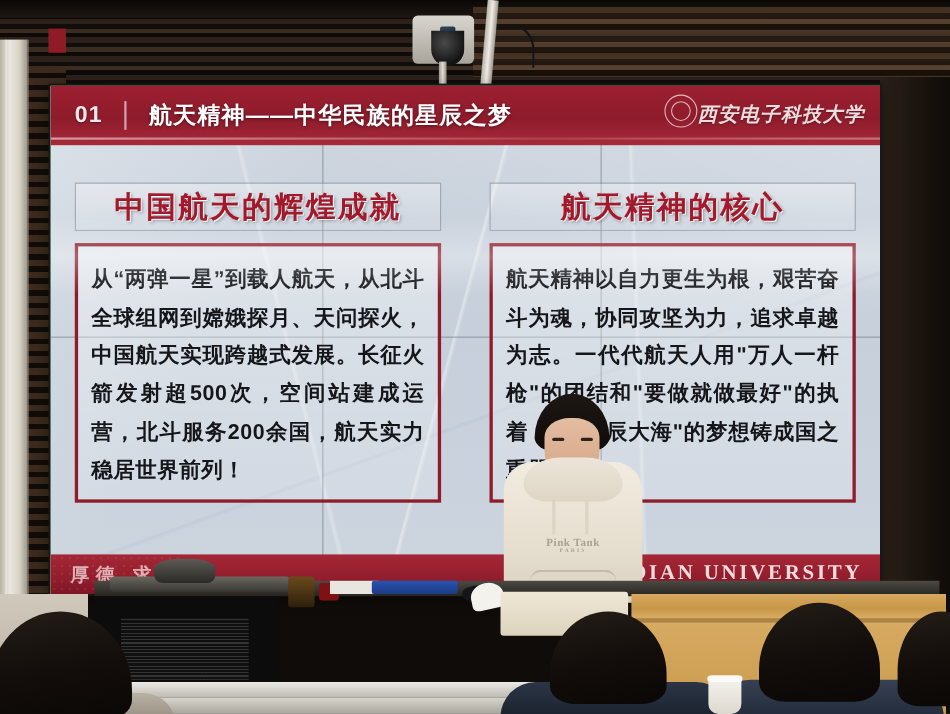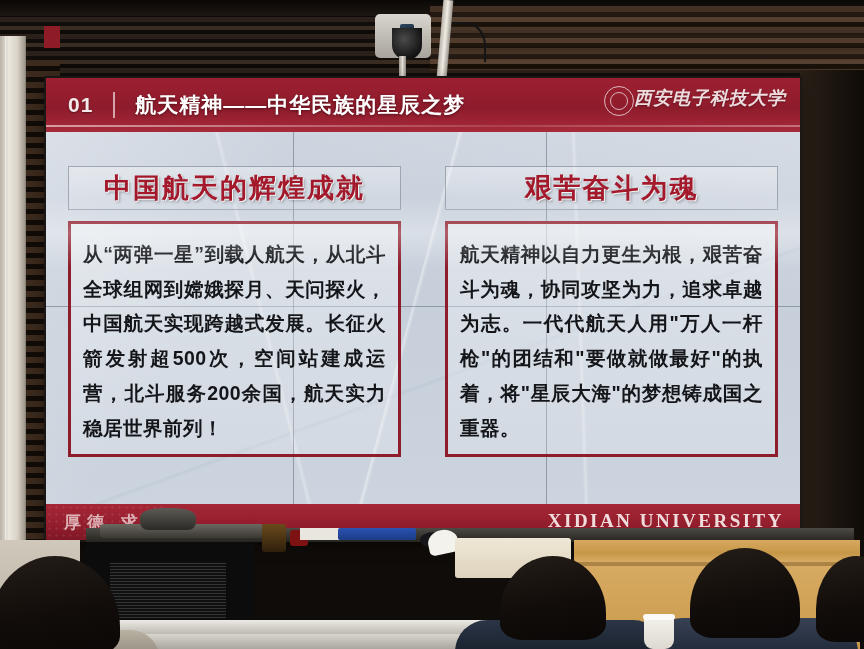--- a/index.html
+++ b/index.html
@@ -133,21 +133,21 @@
   .hdr-num {
     color:#f3e9ea; font-size:21px; font-weight:700; letter-spacing:1px;
     margin-left:22px; text-shadow:0 1px 2px rgba(0,0,0,.4);
   }
   .hdr-divider { width:2px; height:26px; background:rgba(255,255,255,.6); margin:0 20px; }
   .hdr-title {
     color:#fff; font-size:21px; font-weight:700; letter-spacing:1px;
     text-shadow:0 1px 3px rgba(0,0,0,.45);
   }
   .hdr-logo {
-    position:absolute; right:14px; top:8px; display:flex; align-items:flex-start; 
+    position:absolute; right:14px; top:8px; display:flex; align-items:flex-end; 
     opacity:.92;
   }
   .logo-emblem {
     width:30px; height:30px; border-radius:50%;
     border:1.5px solid rgba(255,255,255,.75);
     display:flex; align-items:center; justify-content:center;
   }
   .logo-emblem::after{
     content:""; width:16px; height:16px; border-radius:50%;
     border:1.3px solid rgba(255,255,255,.72);
@@ -400,38 +400,54 @@
         <div class="panel-title-wrap">
           <span class="panel-title">中国航天的辉煌成就</span>
         </div>
         <div class="panel-box">
           <p class="panel-text">从“两弹一星”到载人航天，从北斗全球组网到嫦娥探月、天问探火，中国航天实现跨越式发展。长征火箭发射超500次，空间站建成运营，北斗服务200余国，航天实力稳居世界前列！</p>
         </div>
       </div>
 
       <div class="panel">
         <div class="panel-title-wrap">
-          <span class="panel-title">艰苦奋斗为魂</span>
+          <span class="panel-title">航天精神的核心</span>
         </div>
         <div class="panel-box">
           <p class="panel-text">航天精神以自力更生为根，艰苦奋斗为魂，协同攻坚为力，追求卓越为志。一代代航天人用"万人一杆枪"的团结和"要做就做最好"的执着，将"星辰大海"的梦想铸成国之重器。</p>
         </div>
       </div>
 
     </div>
 
     <div class="sheen"></div>
 
     <div class="slide-footer">
       <span class="footer-dots"></span>
       <span class="footer-motto">厚德 求真</span>
       <span class="footer-en">XIDIAN UNIVERSITY</span>
     </div>
   </div>
 
+  <div id="presenter">
+    <div class="p-hair"></div>
+    <div class="p-face"></div>
+    <div class="p-eye-l"></div>
+    <div class="p-eye-r"></div>
+    <div class="p-mouth"></div>
+    <div class="p-body"></div>
+    <div class="p-hood"></div>
+    <div class="p-string-l"></div>
+    <div class="p-string-r"></div>
+    <div class="p-logo">
+      <span>Pink Tank</span>
+      <small>PARIS</small>
+    </div>
+    <div class="p-pocket"></div>
+  </div>
 
   <div class="desk-top-strip"></div>
   <div class="monitor-base"></div>
   <div class="monitor-stand"></div>
   <div class="av-rack"></div>
   <div class="av-mesh"></div>
   <div class="device-brown"></div>
   <div class="device-red"></div>
   <div class="paper-sheet"></div>
   <div class="blue-strip"></div>

